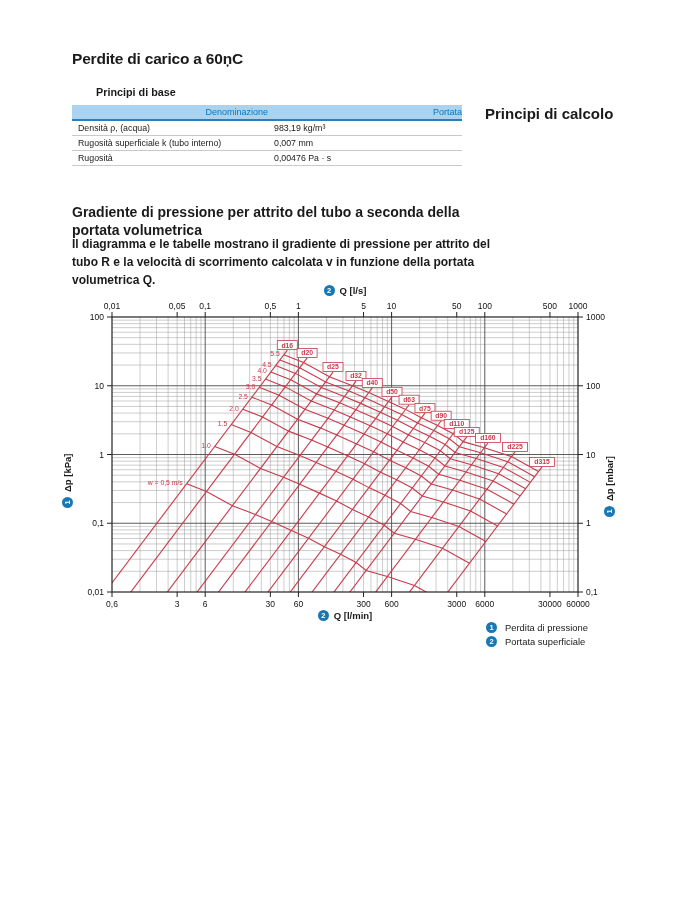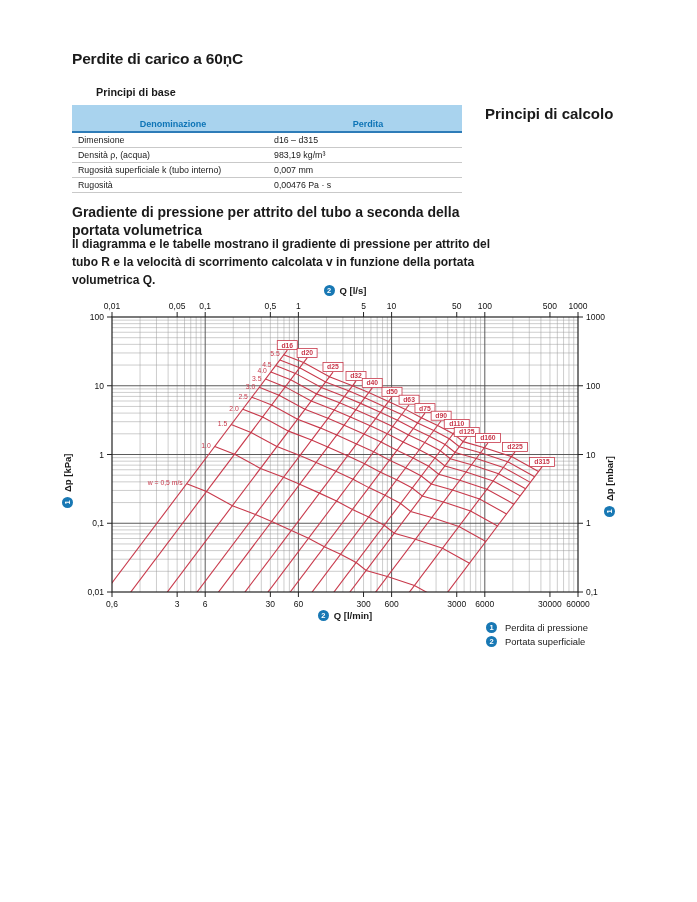--- a/index.html
+++ b/index.html
@@ -3,22 +3,22 @@
 <meta charset="utf-8">
 <style>
   html,body{margin:0;padding:0;background:#e8e8e8;}
   .page{position:relative;width:697px;height:902px;background:#fff;margin:0 auto;
         font-family:"Liberation Sans",sans-serif;color:#1a1a1a;overflow:hidden;}
   .abs{position:absolute;}
   h1.title{left:72px;top:50px;font-size:15.5px;font-weight:bold;margin:0;letter-spacing:-0.2px;}
   .sub-heading{left:72px;top:86px;font-size:10.8px;font-weight:bold;padding-left:24px;}
   .side-note{left:485px;top:105px;font-size:15px;font-weight:bold;}
   table.basics{left:72px;top:105px;width:390px;border-collapse:collapse;font-size:8.8px;}
-  table.basics th{background:#a9d3ee;color:#0e74b6;text-align:center;font-weight:bold;
-        padding:14px 0 2px 6px;border-bottom:2px solid #2e7cb8;font-size:9px;}
+  table.basics th{background:#a9d3ee;color:#0e74b6;text-align:right;font-weight:normal;
+        padding:2px 0 2px 6px;border-bottom:2px solid #2e7cb8;font-size:9px;}
   table.basics td{padding:2px 0 2px 6px;border-bottom:1px solid #c9c9c9;}
   table.basics .c1{width:190px;}
   .section-heading{left:72px;top:203px;width:400px;font-size:14px;font-weight:bold;line-height:1.3;}
   .body-text{left:72px;top:235px;width:440px;font-size:12px;line-height:1.5;font-weight:bold;}
   .chart-wrap{left:0;top:280px;width:697px;height:400px;}
   .chart-wrap svg{position:absolute;left:0;top:0;}
   .axis-title{display:flex;align-items:center;gap:5px;font-size:9.5px;font-weight:bold;white-space:nowrap;}
   .axis-title.top{left:112px;top:5px;width:466px;justify-content:center;}
   .axis-title.bottom{left:112px;top:330px;width:466px;justify-content:center;}
   .axis-title.rot{transform:rotate(-90deg);transform-origin:0 0;}
@@ -45,28 +45,24 @@
 <div class="page">
 
   <h1 class="abs title">Perdite di carico a 60ņC</h1>
 
   <div class="abs sub-heading">Principi di base</div>
 
   <table class="abs basics">
     <thead>
       <tr>
         <th class="c1">Denominazione</th>
-        <th>Perdita</th>
+        <th>Portata</th>
       </tr>
     </thead>
     <tbody id="basics-body">
-        <tr>
-          <td class="c1">Dimensione</td>
-          <td>d16 – d315</td>
-        </tr>
         <tr>
           <td class="c1">Densità ρ, (acqua)</td>
           <td>983,19 kg/m³</td>
         </tr>
         <tr>
           <td class="c1">Rugosità superficiale k (tubo interno)</td>
           <td>0,007 mm</td>
         </tr>
         <tr>
           <td class="c1">Rugosità</td>

